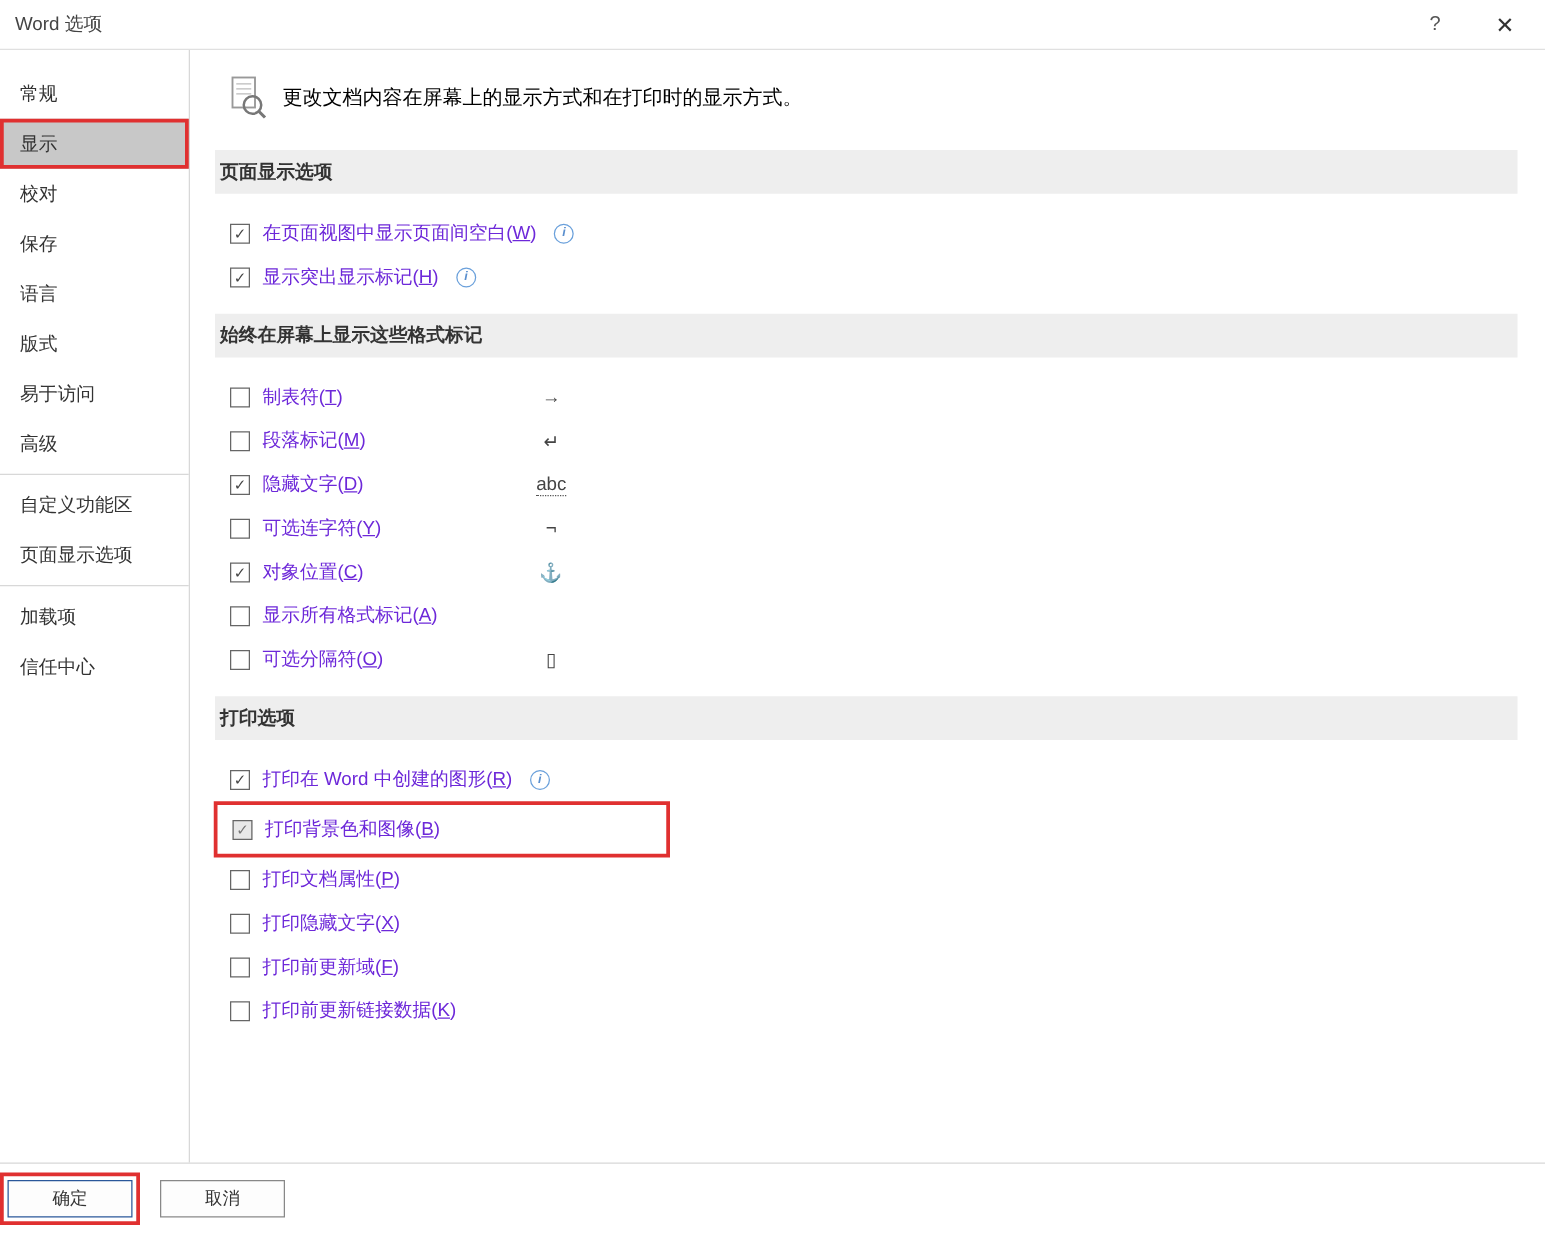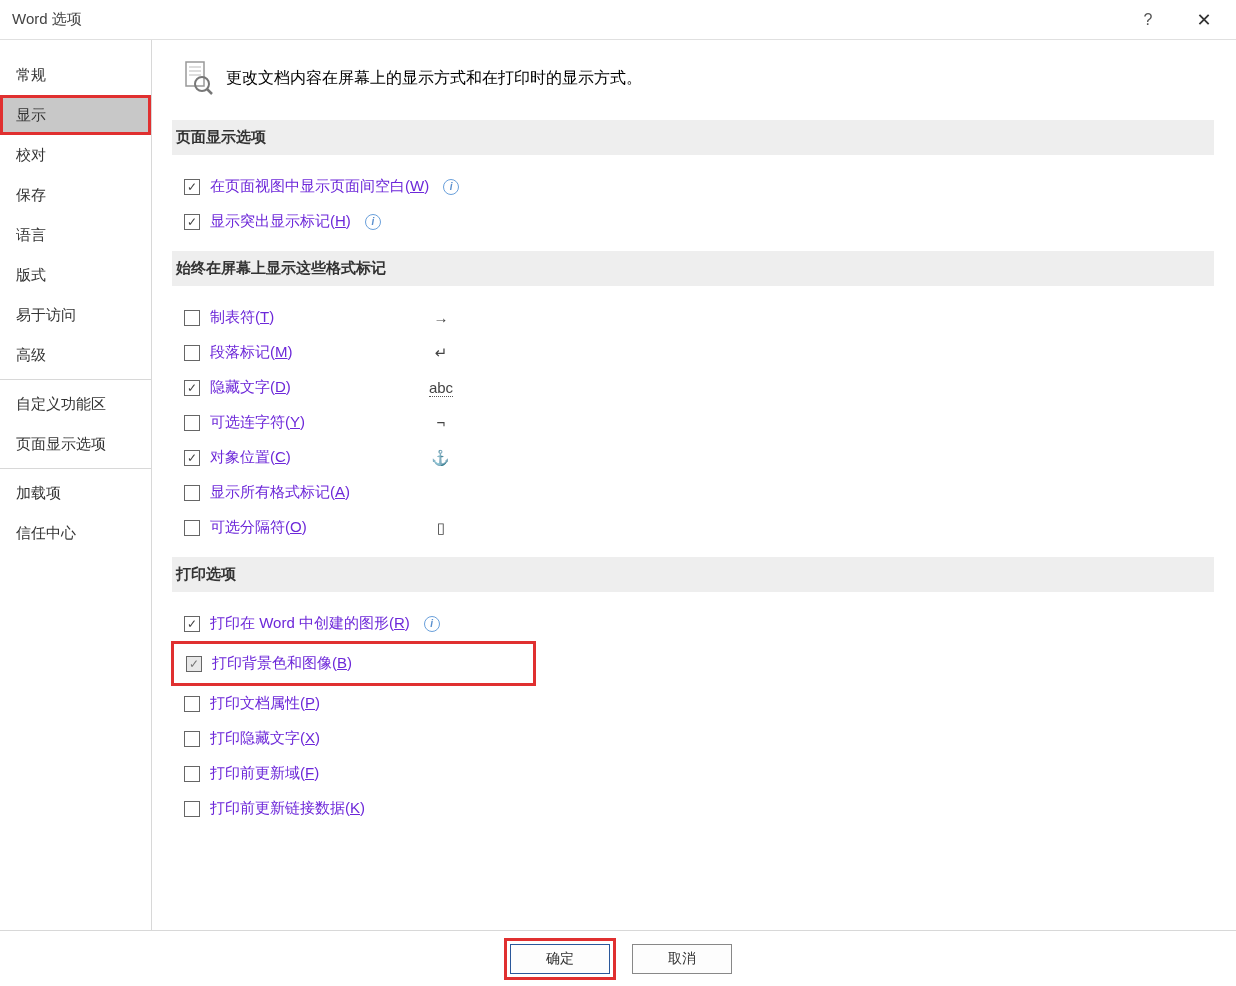--- a/index.html
+++ b/index.html
@@ -22,21 +22,21 @@
 .opt-row { display: flex; align-items: center; padding: 8px 0 8px 12px; gap: 10px; }
 .opt-row .chk { width: 16px; height: 16px; border: 1px solid #666; display: flex; align-items: center; justify-content: center; cursor: pointer; flex-shrink: 0; }
 .opt-row .chk.checked::after { content: "✓"; font-size: 12px; color: #444; line-height: 1; }
 .opt-row .chk.checked-gray { background: #e8e8e8; }
 .opt-row .chk.checked-gray::after { content: "✓"; font-size: 12px; color: #777; line-height: 1; }
 .opt-row .lbl { font-size: 15px; color: #6d28d9; }
 .opt-row .lbl u { text-decoration: underline; }
 .opt-row .info-icon { width: 16px; height: 16px; border: 1px solid #6aa0db; border-radius: 50%; color: #5a8fce; font-size: 10px; display: flex; align-items: center; justify-content: center; font-style: italic; font-weight: bold; margin-left: 4px; }
 .opt-row .sym { margin-left: auto; margin-right: 780px; font-size: 15px; color: #444; min-width: 30px; text-align: center; }
 .highlight-box { border: 3px solid #e03030; padding: 2px 0; margin-left: -1px; width: 365px; }
-.footer { height: 56px; border-top: 1px solid #d8d8d8; display: flex; justify-content: center; align-items: center; gap: 16px; }
+.footer { height: 56px; border-top: 1px solid #d8d8d8; display: flex; justify-content: flex-start; align-items: center; gap: 16px; }
 .btn { min-width: 100px; height: 30px; border: 1px solid #888; background: #fdfdfd; font-size: 14px; cursor: pointer; display: flex; align-items: center; justify-content: center; }
 .btn.primary { border: 1px solid #2a579a; }
 .btn-wrap-red { padding: 6px; outline: 3px solid #e03030; outline-offset: -3px; }
 </style>
 </head>
 <body>
 
 <div class="titlebar">
   <div class="title">Word 选项</div>
   <div class="help-icon">?</div>

